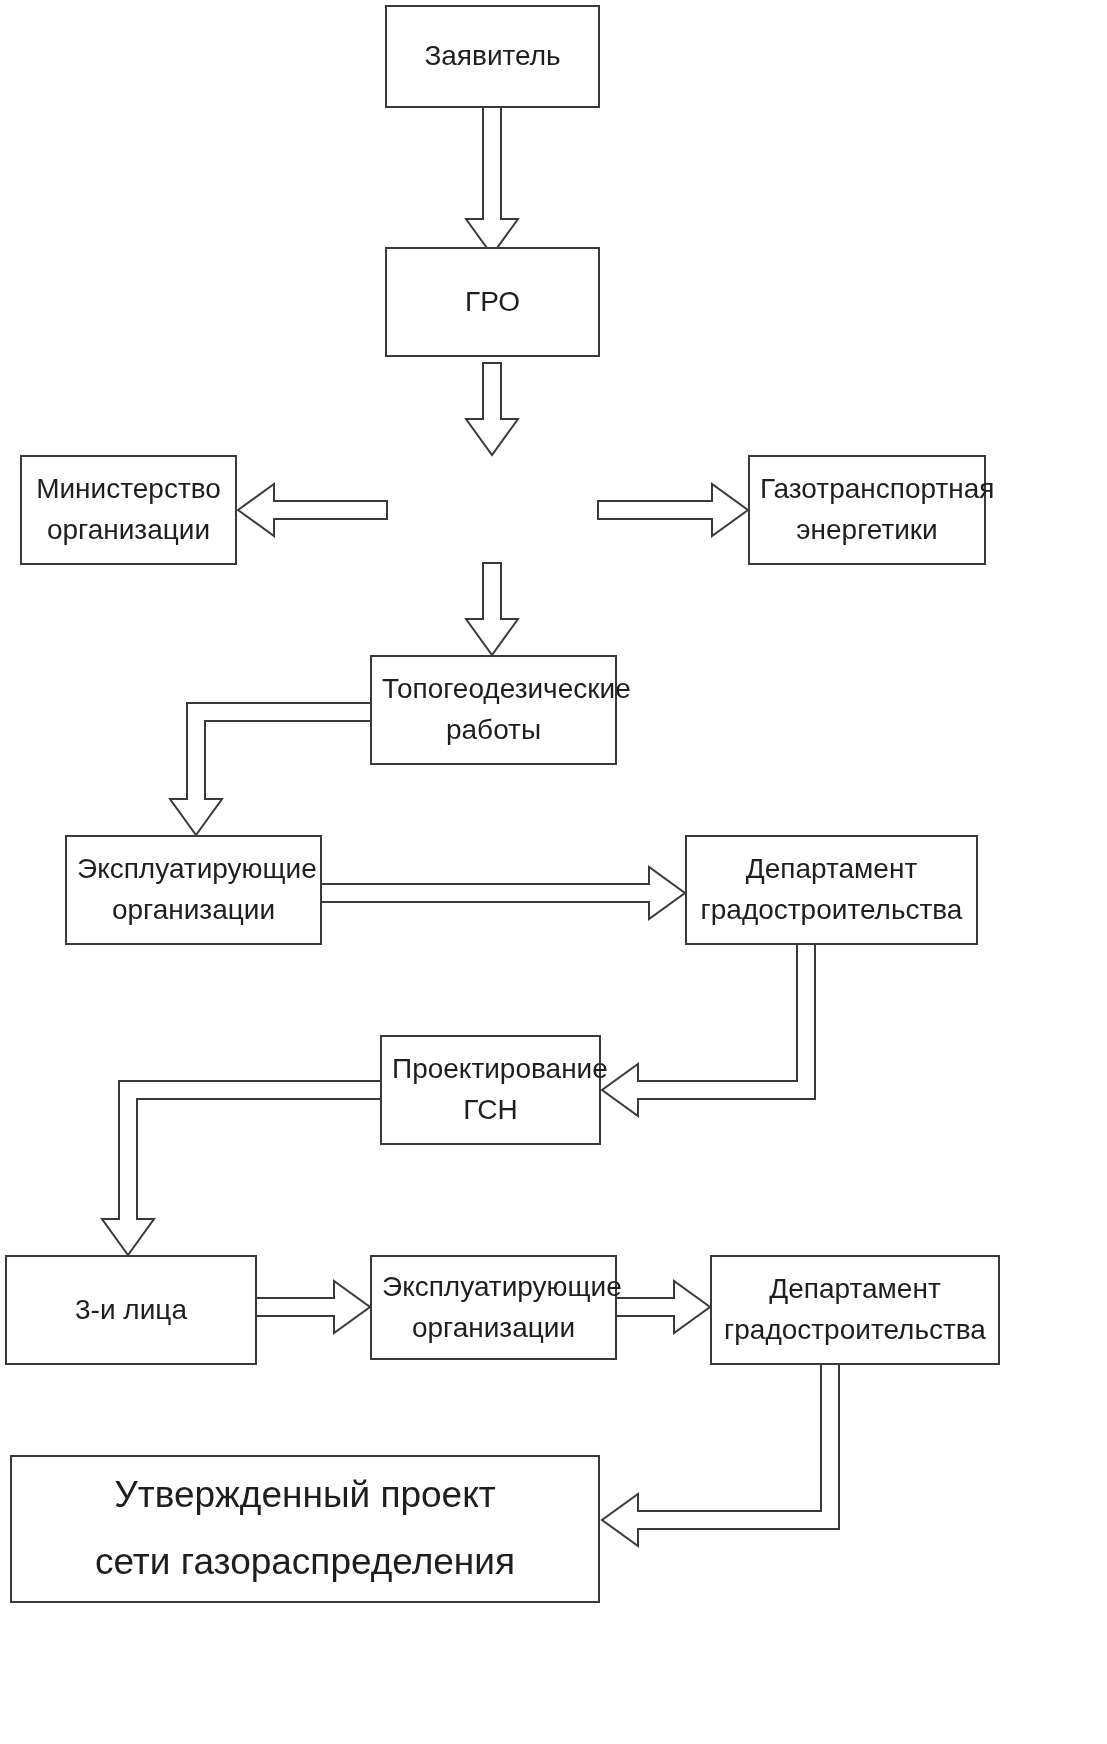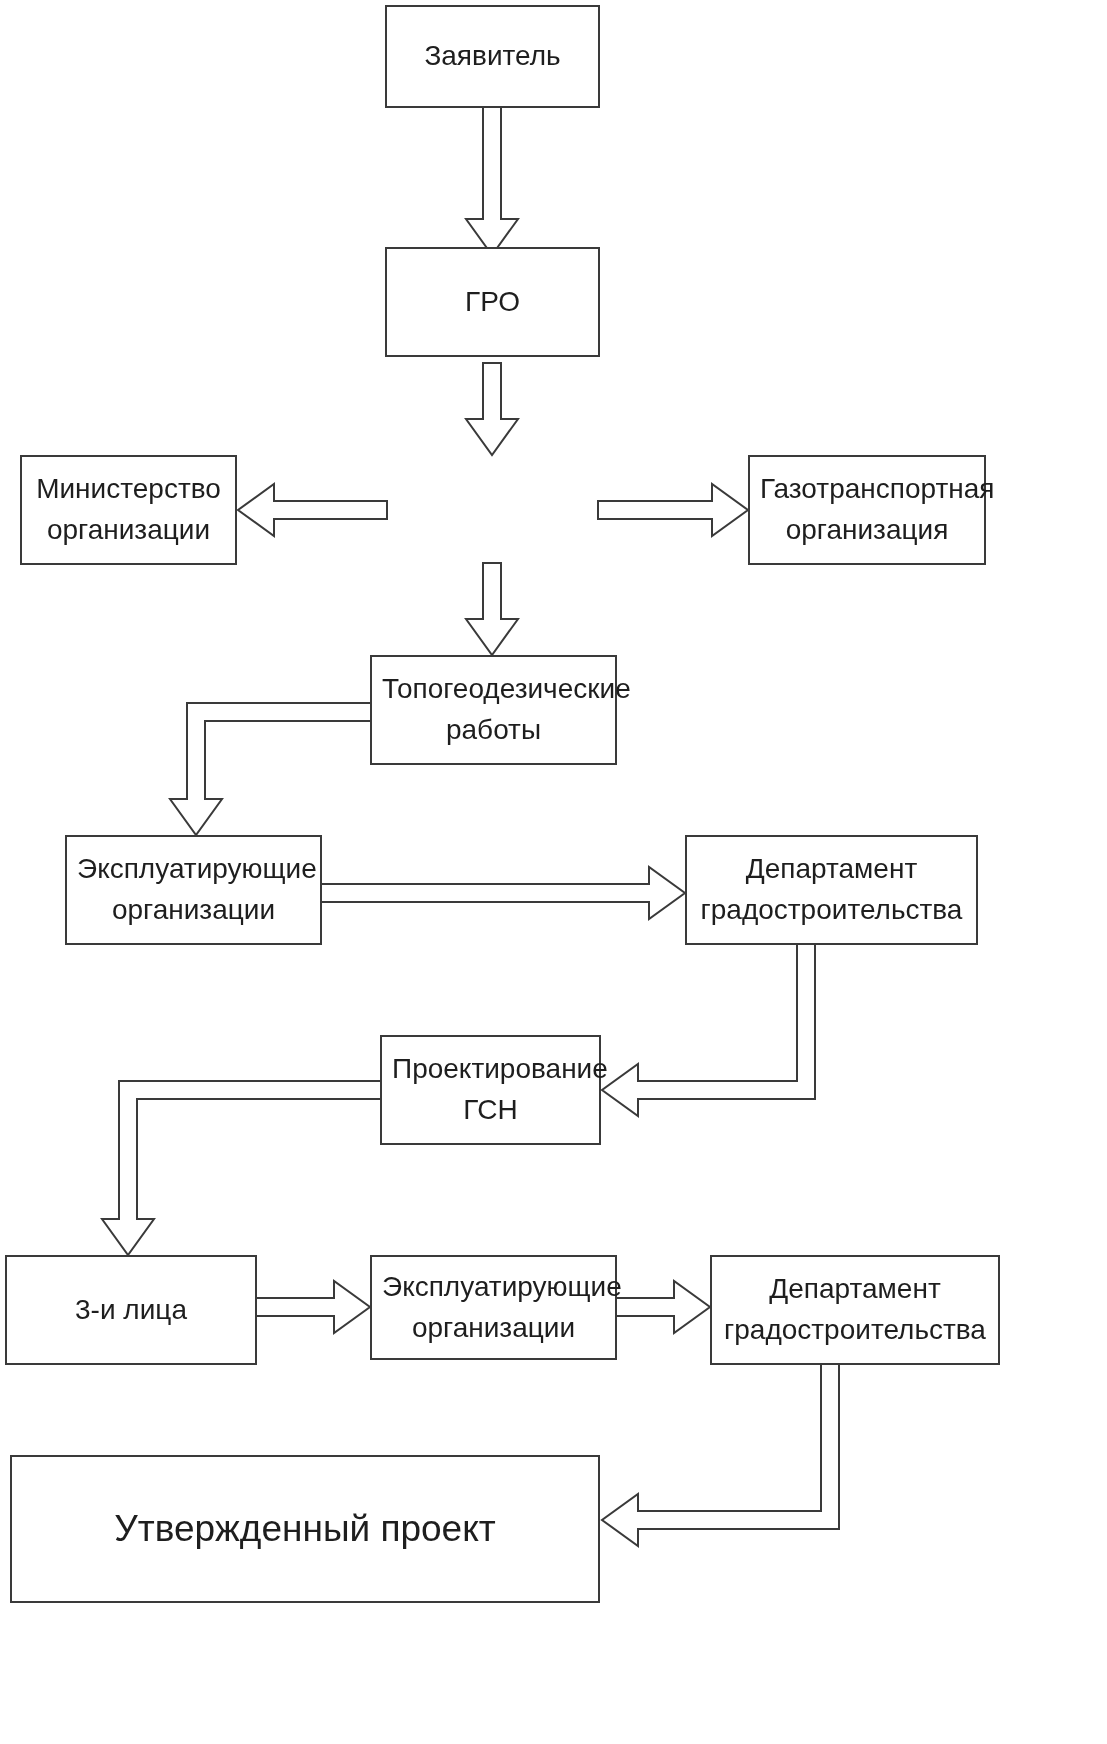--- a/index.html
+++ b/index.html
@@ -91,21 +91,21 @@
   <div class="node" style="left:385px; top:247px; width:215px; height:110px">
     <span class="lbl">ГРО</span>
   </div>
 
 
   <div class="node" style="left:20px; top:455px; width:217px; height:110px">
     <span class="lbl">Министерство организации</span>
   </div>
 
   <div class="node" style="left:748px; top:455px; width:238px; height:110px">
-    <span class="lbl">Газотранспортная организация</span>
+    <span class="lbl">Газотранспортная энергетики</span>
   </div>
 
   <div class="node" style="left:370px; top:655px; width:247px; height:110px">
     <span class="lbl">Топогеодезические работы</span>
   </div>
 
   <div class="node" style="left:65px; top:835px; width:257px; height:110px">
     <span class="lbl">Эксплуатирующие организации</span>
   </div>
 
@@ -124,15 +124,16 @@
   <div class="node" style="left:370px; top:1255px; width:247px; height:105px">
     <span class="lbl">Эксплуатирующие организации</span>
   </div>
 
   <div class="node" style="left:710px; top:1255px; width:290px; height:110px">
     <span class="lbl">Департамент градостроительства</span>
   </div>
 
   <div class="node big" style="left:10px; top:1455px; width:590px; height:148px">
     <span class="lbl">Утвержденный проект</span>
+    <span class="lbl">сети газораспределения</span>
   </div>
 
 </div>
 
 </body></html>

